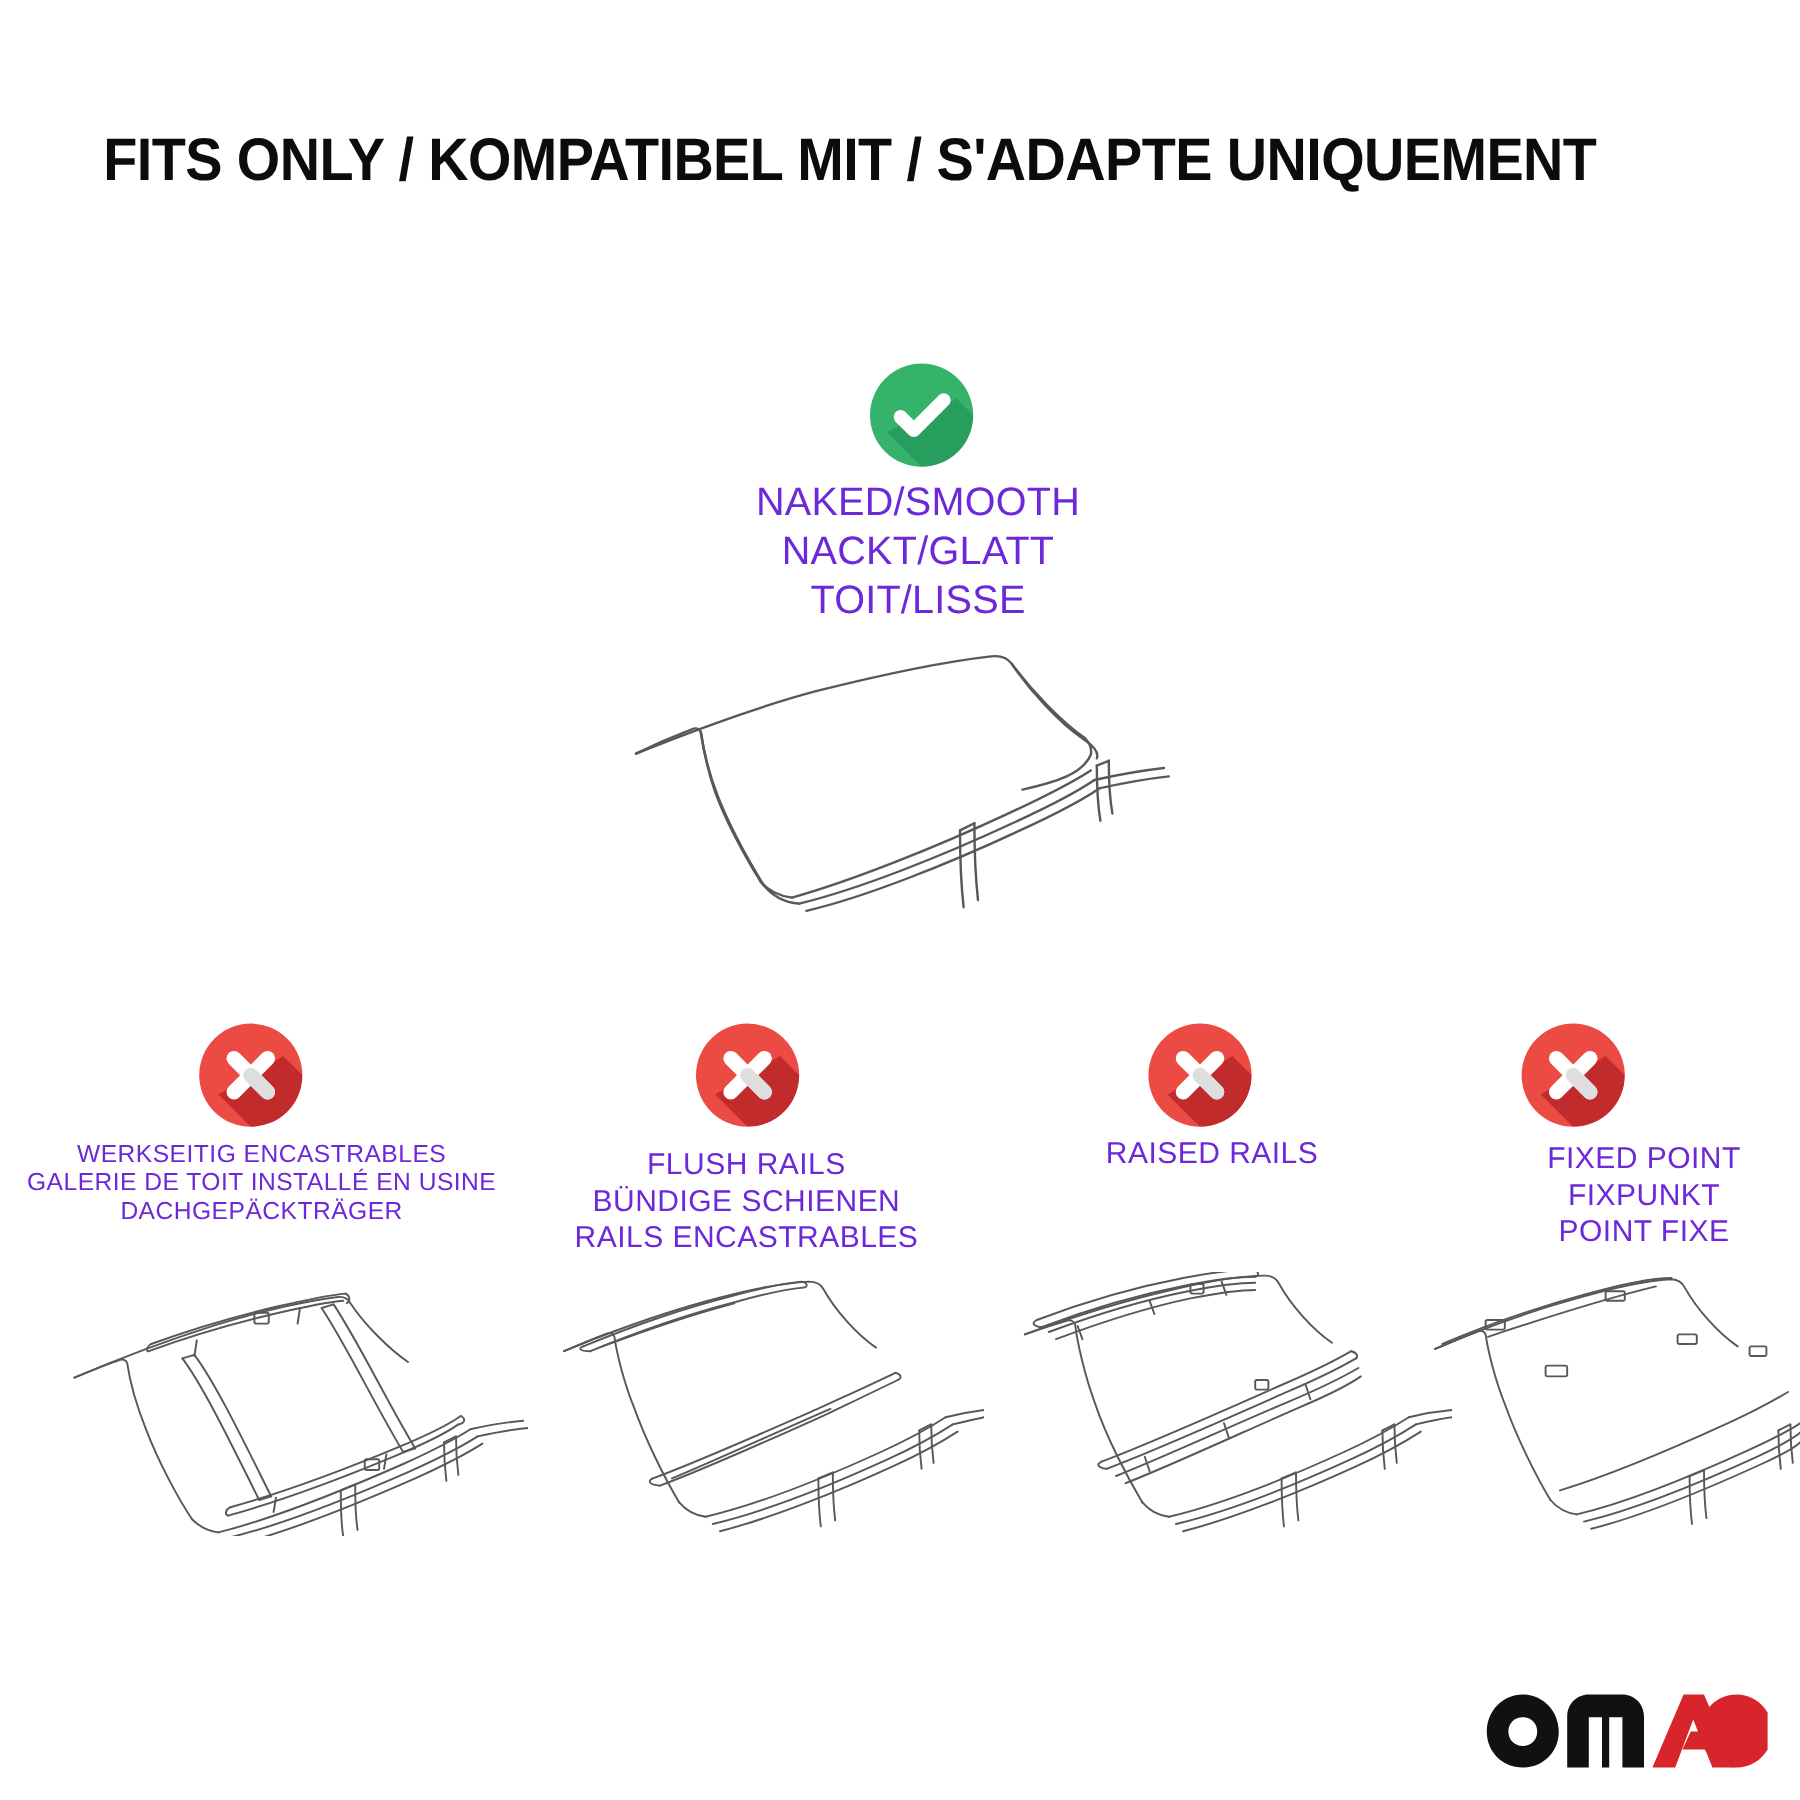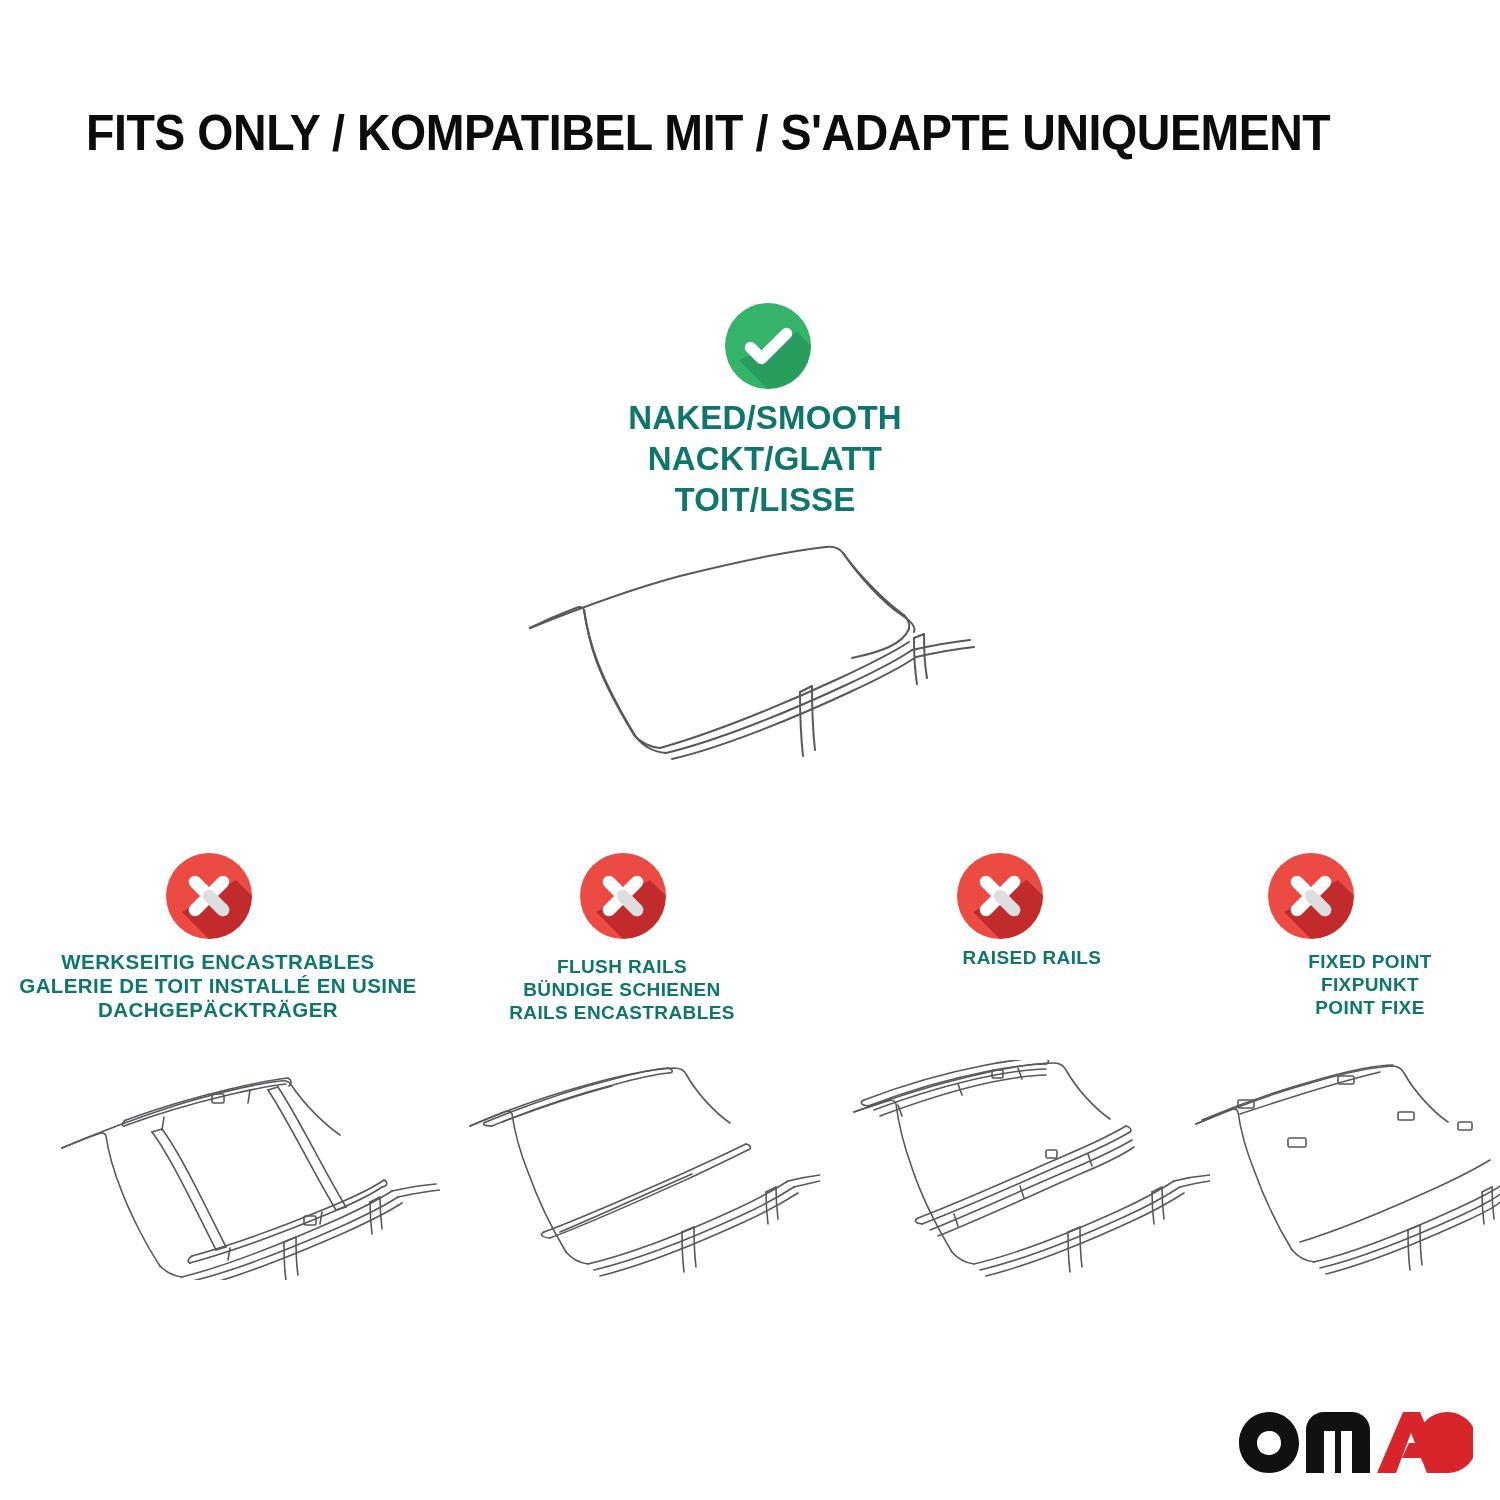--- a/index.html
+++ b/index.html
@@ -44,34 +44,34 @@
     inset: 0;
     width: 100%;
     height: 100%;
     display: block;
   }
 
   
   .cap {
     position: absolute;
     text-align: center;
-    color: #0f766e;
+    color: #6d28d9;
     font-family: "Liberation Sans", sans-serif;
-    font-weight: 700;
+    font-weight: 400;
     letter-spacing: 0.4px;
   }
   .cap div { white-space: nowrap; }
 
   .cap-main {
     font-size: 33px;
     line-height: 1.24;
     letter-spacing: 0.2px;
   }
   .cap-sub {
-    font-size: 19px;
+    font-size: 25px;
     line-height: 1.22;
   }
   .cap-sub.small {
     font-size: 20.5px;
     line-height: 1.18;
   }
 
   
   .illus {
     position: absolute;
@@ -178,21 +178,21 @@
   <div>GALERIE DE TOIT INSTALLÉ EN USINE</div>
   <div>DACHGEPÄCKTRÄGER</div>
 </div>
 
 <div class="cap cap-sub" style="left:432px; top:955px; width:380px;">
   <div>FLUSH RAILS</div>
   <div>BÜNDIGE SCHIENEN</div>
   <div>RAILS ENCASTRABLES</div>
 </div>
 
-<div class="cap cap-sub" style="left:842px; top:946px; width:380px;">
+<div class="cap cap-sub" style="left:820px; top:946px; width:380px;">
   <div>RAISED RAILS</div>
 </div>
 
 <div class="cap cap-sub" style="left:1190px; top:950px; width:360px;">
   <div>FIXED POINT</div>
   <div>FIXPUNKT</div>
   <div>POINT FIXE</div>
 </div>
 
 <div class="illus" style="left:40px; top:1060px; width:400px; height:220px;">

